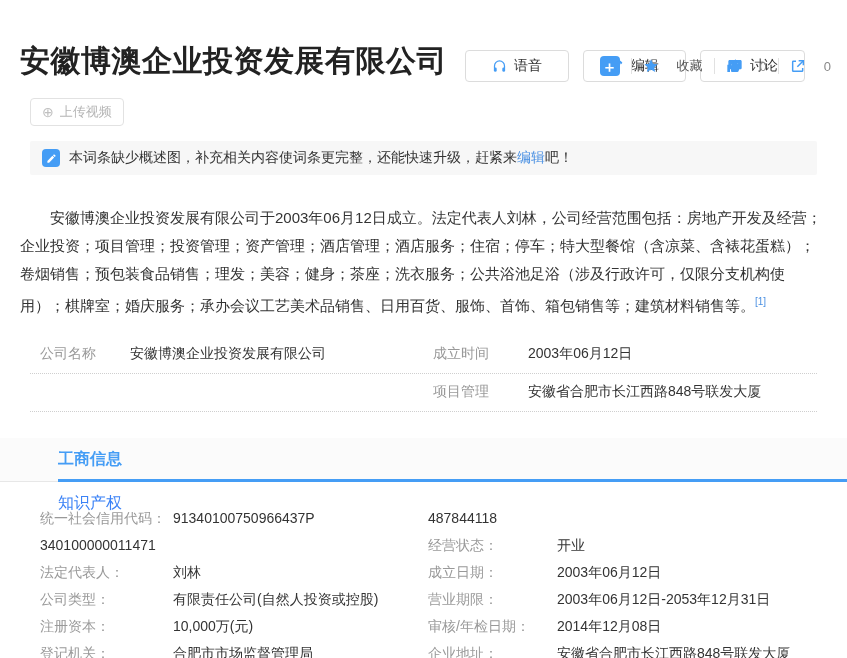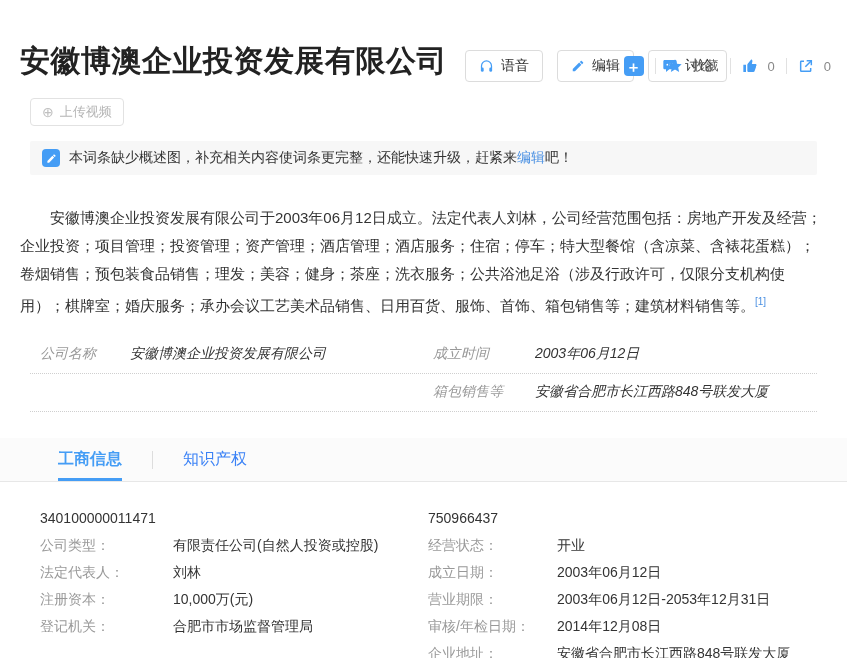--- a/index.html
+++ b/index.html
@@ -4,32 +4,32 @@
 <style>
   * { margin:0; padding:0; box-sizing:border-box; }
   html,body { width:847px; height:658px; background:#ffffff; overflow:hidden;
               font-family:"Liberation Sans","DejaVu Sans",sans-serif; color:#333; }
   .page { position:relative; width:847px; height:658px; }
 
   
   .actionbar { position:absolute; top:16px; right:16px; display:flex; align-items:center;
                gap:11px; font-size:13px; color:#555; }
   .ab-divider { width:1px; height:16px; background:#e1e1e1; }
-  .ab-item { display:flex; align-items:center; gap:10px; cursor:pointer; }
+  .ab-item { display:flex; align-items:center; gap:18px; cursor:pointer; }
   .ab-count { color:#888; font-size:13px; }
   .plus-btn { width:20px; height:20px; border-radius:4px; background:#459df5; color:#fff;
               display:flex; align-items:center; justify-content:center; font-size:15px;
               font-weight:bold; line-height:1; cursor:pointer; }
 
   
   .header { margin:40px 20px 0 20px; display:flex; align-items:center; }
   .title { font-size:30px; font-weight:700; color:#222; letter-spacing:0.5px; }
   .hdr-buttons { display:flex; gap:14px; margin-left:18px; margin-top:10px; }
   .hbtn { display:flex; align-items:center; gap:7px; border:1px solid #dcdcdc; border-radius:4px;
-          background:#fff; padding:6px 13px; font-size:14px; color:#333; cursor:pointer; }
+          background:#fff; padding:6px 26px; font-size:14px; color:#333; cursor:pointer; }
 
   
   .upload-btn { display:inline-flex; align-items:center; gap:6px; margin:16px 0 0 30px;
                 border:1px solid #e2e2e2; border-radius:4px; padding:4px 11px;
                 font-size:13px; color:#b5b5b5; cursor:pointer; background:#fff; }
   .upload-plus { font-size:14px; line-height:1; color:#c0c0c0; }
 
   
   .notice { margin:15px 30px 0 30px; background:#f7f7f7; border-radius:2px;
             padding:8px 12px; display:flex; align-items:flex-end; gap:9px; font-size:14px; color:#333; }
@@ -38,30 +38,30 @@
   .notice a, .link { color:#4a90e2; text-decoration:none; cursor:pointer; }
 
   
   .summary { margin:29px 20px 0 20px; font-size:15px; line-height:28px; color:#333;
              text-indent:2em; }
   .ref-sup { color:#4a90e2; font-size:10px; vertical-align:super; cursor:pointer; text-indent:0; }
 
   
   .infobox { margin:16px 30px 0 30px; font-size:14px; }
   .ib-row { display:flex; border-bottom:1px dotted #cfcfcf; }
-  .ib-cell { display:flex; padding:9px 0 10px 10px;font-style:italic; }
+  .ib-cell { display:flex; padding:9px 0 10px 10px; }
   .ib-cell.left { width:393px; flex:0 0 393px; }
-  .ib-cell.right { flex:1;gap:7px; }
+  .ib-cell.right { flex:1; }
   .ib-label { color:#999; flex:0 0 90px; }
   .ib-cell.right .ib-label { flex:0 0 95px; }
   .ib-value { color:#333; }
 
   
   .tabbar { margin-top:26px; height:44px; background:#fbfbfb; border-bottom:1px solid #e7e7e7;
-            display:flex; align-items:stretch; padding-left:58px; }
+            display:flex; align-items:stretch; padding-left:58px;flex-direction:column; }
   .tab { font-size:16px; color:#3b82f6; line-height:41px; cursor:pointer; }
   .tab.active { color:#459df5; font-weight:bold; border-bottom:3px solid #459df5; }
   .tab-divider { width:1px; height:18px; background:#ddd; align-self:center; margin:0 30px; }
 
   
   .details { margin:23px 30px 0 30px; font-size:14px; }
   .d-cols { display:flex; }
   .d-col.left { width:388px; flex:0 0 388px; }
   .d-col.right { flex:1; }
   .d-row { display:flex; line-height:27px; padding-left:10px; }
@@ -181,60 +181,64 @@
       <div class="ib-cell right">
         <span class="ib-label">成立时间</span>
         <span class="ib-value">2003年06月12日</span>
       </div>
     </div>
     <div class="ib-row">
       <div class="ib-cell left">
           <span class="ib-label">&nbsp;</span>
         </div>
       <div class="ib-cell right">
-        <span class="ib-label">箱包销售等</span>
+        <span class="ib-label">项目管理</span>
         <span class="ib-value">安徽省合肥市长江西路848号联发大厦</span>
       </div>
     </div>
   </div>
 
   
   <div class="tabbar">
     <div class="tab active">工商信息</div>
     <div class="tab-divider"></div>
     <div class="tab">知识产权</div>
   </div>
 
   
   <div class="details">
     <div class="d-cols">
       <div class="d-col left">
         <div class="d-row">
+          <span class="d-label">统一社会信用代码：</span>
+          <span class="d-value">91340100750966437P</span>
+        </div>
+        <div class="d-row">
           <span class="d-value">340100000011471</span>
+        </div>
+        <div class="d-row">
+          <span class="d-label">法定代表人：</span>
+          <span class="d-value">刘林</span>
         </div>
         <div class="d-row">
           <span class="d-label">公司类型：</span>
           <span class="d-value">有限责任公司(自然人投资或控股)</span>
         </div>
         <div class="d-row">
-          <span class="d-label">法定代表人：</span>
-          <span class="d-value">刘林</span>
-        </div>
-        <div class="d-row">
           <span class="d-label">注册资本：</span>
           <span class="d-value">10,000万(元)</span>
         </div>
         <div class="d-row">
           <span class="d-label">登记机关：</span>
           <span class="d-value">合肥市市场监督管理局</span>
         </div>
       </div>
       <div class="d-col right">
         <div class="d-row">
-          <span class="d-value">750966437</span>
+          <span class="d-value">487844118</span>
         </div>
         <div class="d-row">
           <span class="d-label">经营状态：</span>
           <span class="d-value">开业</span>
         </div>
         <div class="d-row">
           <span class="d-label">成立日期：</span>
           <span class="d-value">2003年06月12日</span>
         </div>
         <div class="d-row">

